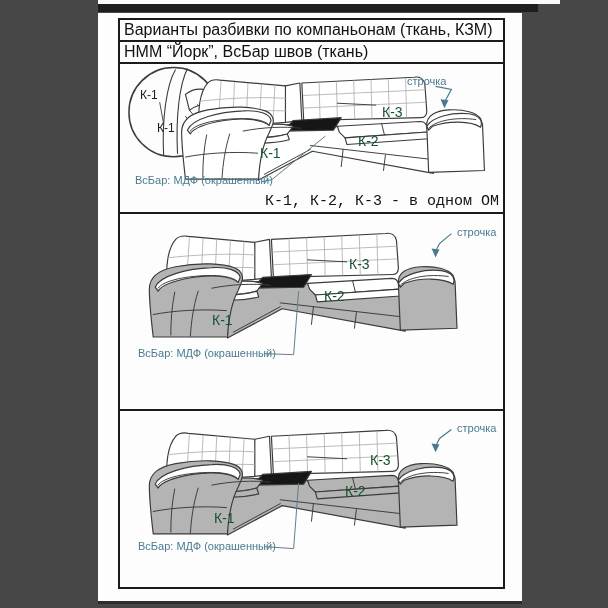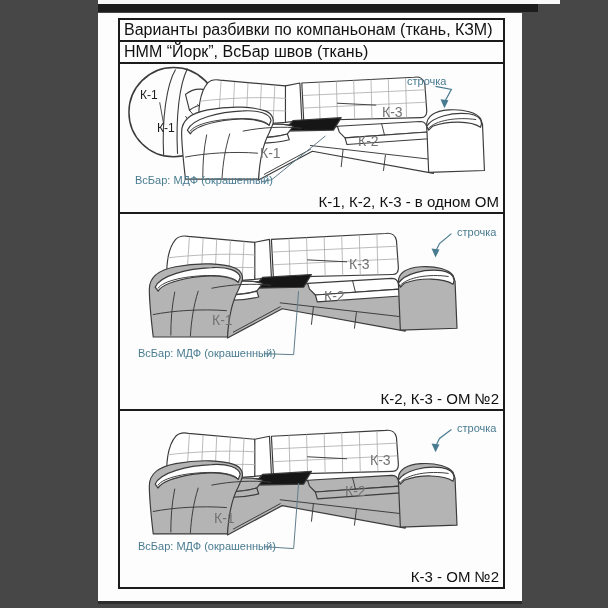--- a/index.html
+++ b/index.html
@@ -20,26 +20,26 @@
   }
   .hrow{
     height:20px;line-height:20px;border-bottom:2px solid #1b1b1b;
     font-size:16px;color:#111;padding-left:4px;white-space:nowrap;overflow:hidden;
   }
   .sec{position:relative;border-bottom:2px solid #1b1b1b;overflow:hidden}
   .sec1{height:148px}
   .sec2{height:195px}
   .sec3{height:176px;border-bottom:none}
   .scene{position:absolute;left:0;top:0;width:100%;height:100%}
-  .lbl{position:absolute;font-size:14px;color:#737373;white-space:nowrap}
+  .lbl{position:absolute;font-size:14px;color:#14532d;white-space:nowrap}
   .lbl-sm{position:absolute;font-size:12px;color:#1c1c1c;white-space:nowrap}
   .teal{position:absolute;font-size:11px;color:#497b90;white-space:nowrap}
   .caption{
     position:absolute;right:4px;bottom:2px;text-align:center;
-    font-size:15px;line-height:16px;color:#111;white-space:nowrap;
+    font-size:15px;line-height:16px;color:#111;white-space:nowrap;font-family:Liberation Mono, monospace;
   }
   .defs-holder{position:absolute;width:0;height:0;overflow:hidden}
   
   .use-v1{}
   .use-v2{--body:#b4b4b4}
   .use-v3{--body:#b4b4b4;--seat:#b4b4b4}
 </style>
 </head>
 <body>
 
@@ -155,37 +155,35 @@
           <polygon points="318,43 314,34 322,35" fill="#497b90" stroke="none"></polygon>
         </g>
         <path d="M145,140 L175,141 L180,77" stroke="#5f7d8a" stroke-width="1" fill="none"></path>
       </svg>
       <span class="lbl" style="left:92px;top:98px">К-1</span>
       <span class="lbl" style="left:204px;top:74px">К-2</span>
       <span class="lbl" style="left:229px;top:42px">К-3</span>
       <span class="teal" style="left:337px;top:12px">строчка</span>
       <span class="teal" style="left:18px;top:133px">ВсБар: МДФ (окрашенный)</span>
       <div class="caption">
-        <div>К-2, К-3 - ОМ №2</div>
       </div>
     </section>
 
     <section class="sec sec3">
       <svg class="scene" viewBox="0 0 386 176">
         <use href="#sofa" class="use-v3" x="20" y="12" width="342" height="126"></use>
         <g stroke="#497b90" stroke-width="1.2" fill="none">
           <path d="M334,18 L322,27 L318,35"></path>
           <polygon points="318,41 314,32 322,33" fill="#497b90" stroke="none"></polygon>
         </g>
         <path d="M145,136 L175,138 L180,72" stroke="#5f7d8a" stroke-width="1" fill="none"></path>
       </svg>
       <span class="lbl" style="left:94px;top:99px">К-1</span>
       <span class="lbl" style="left:225px;top:72px">К-2</span>
       <span class="lbl" style="left:250px;top:41px">К-3</span>
       <span class="teal" style="left:337px;top:11px">строчка</span>
       <span class="teal" style="left:18px;top:129px">ВсБар: МДФ (окрашенный)</span>
       <div class="caption">
-        <div>К-3 - ОМ №2</div>
       </div>
     </section>
 
   </div>
 </div>
 
 </body></html>

